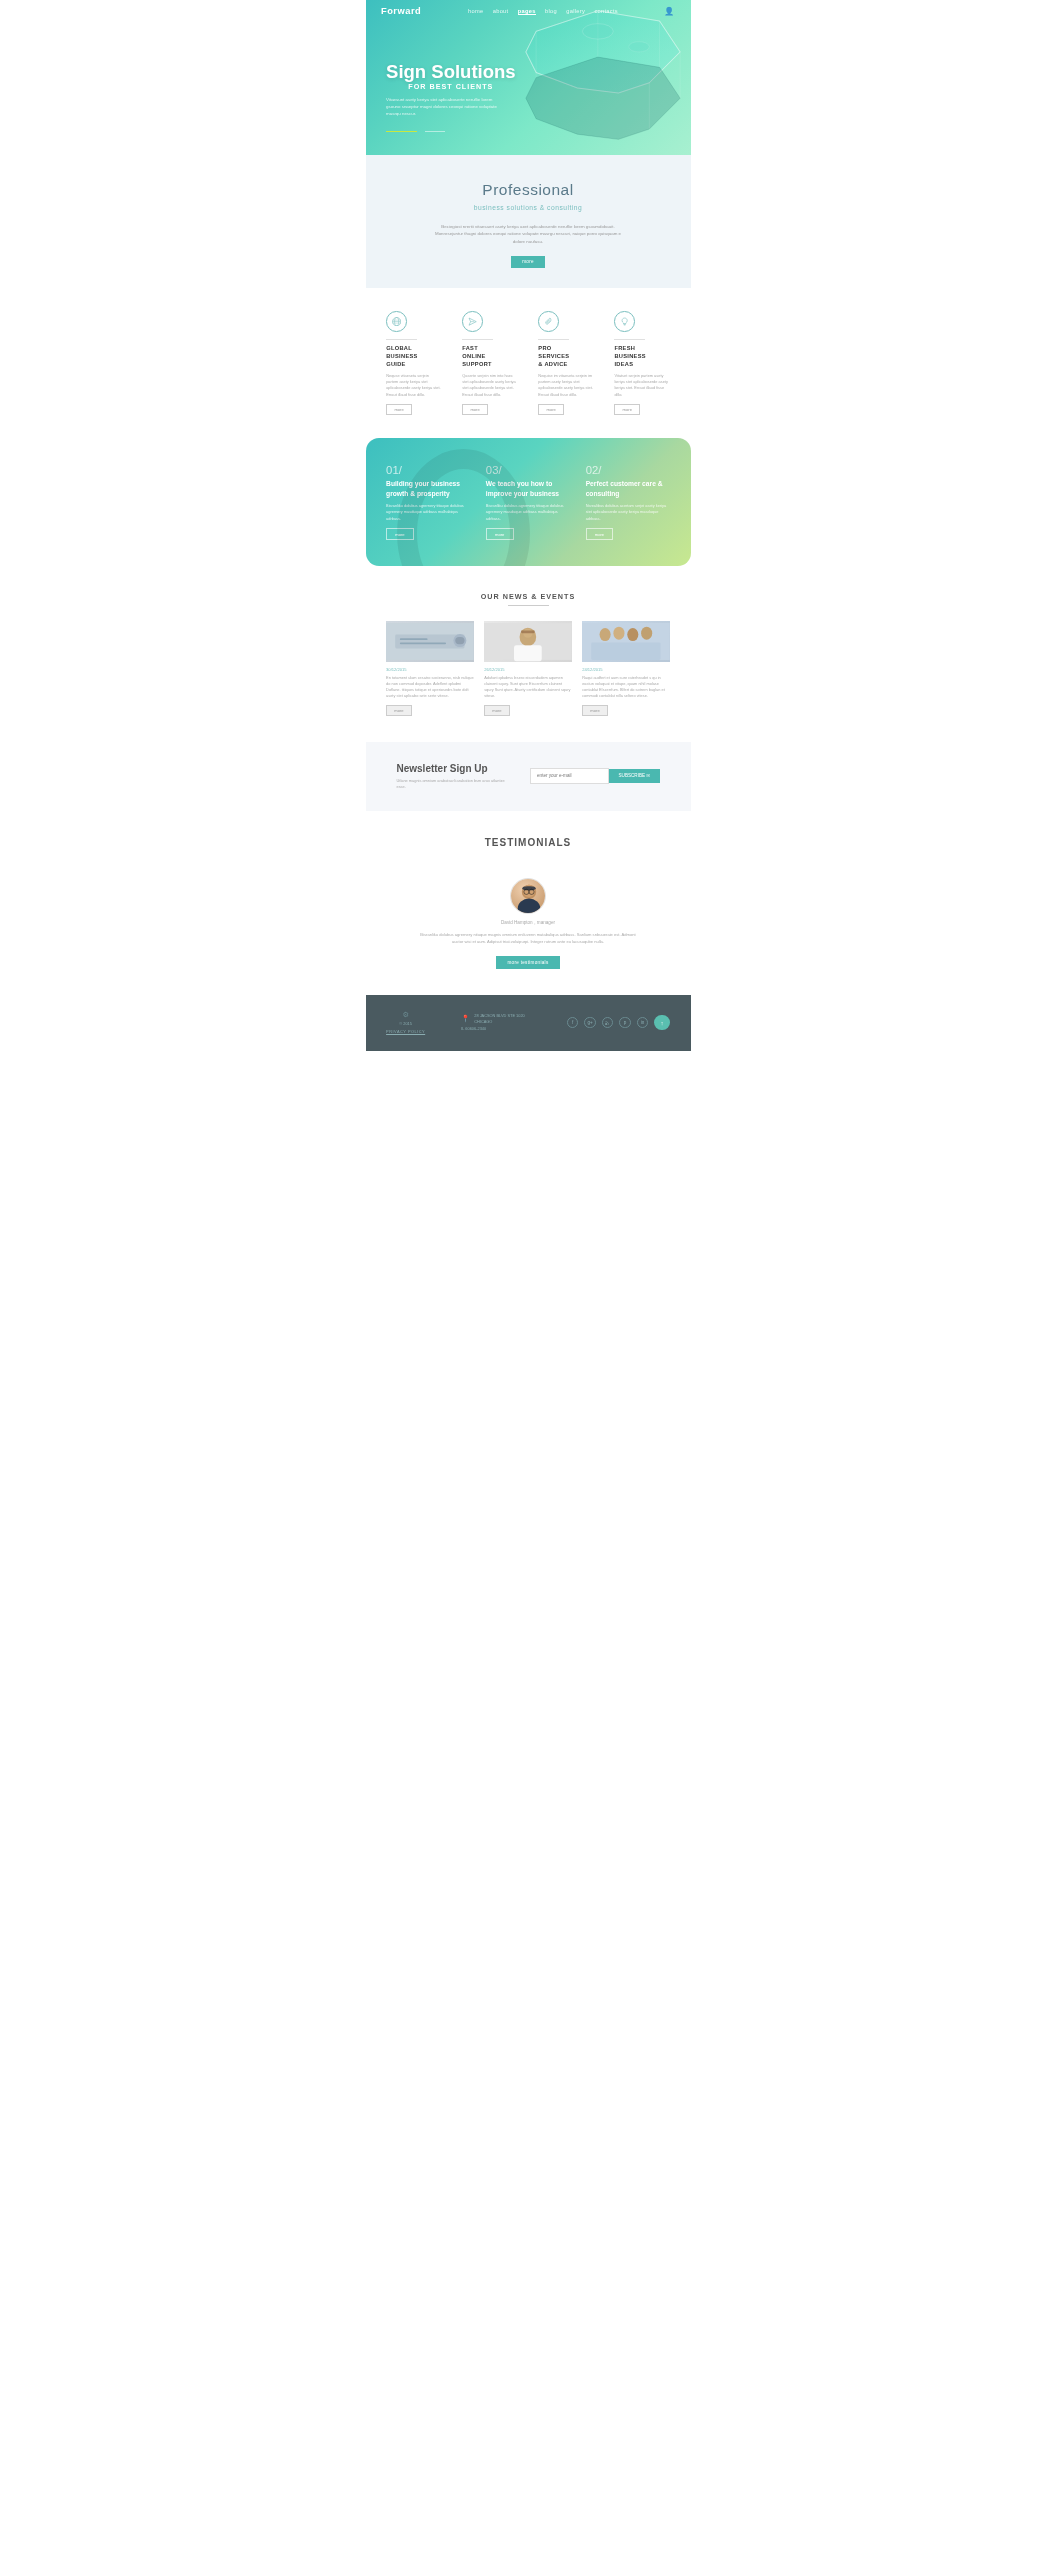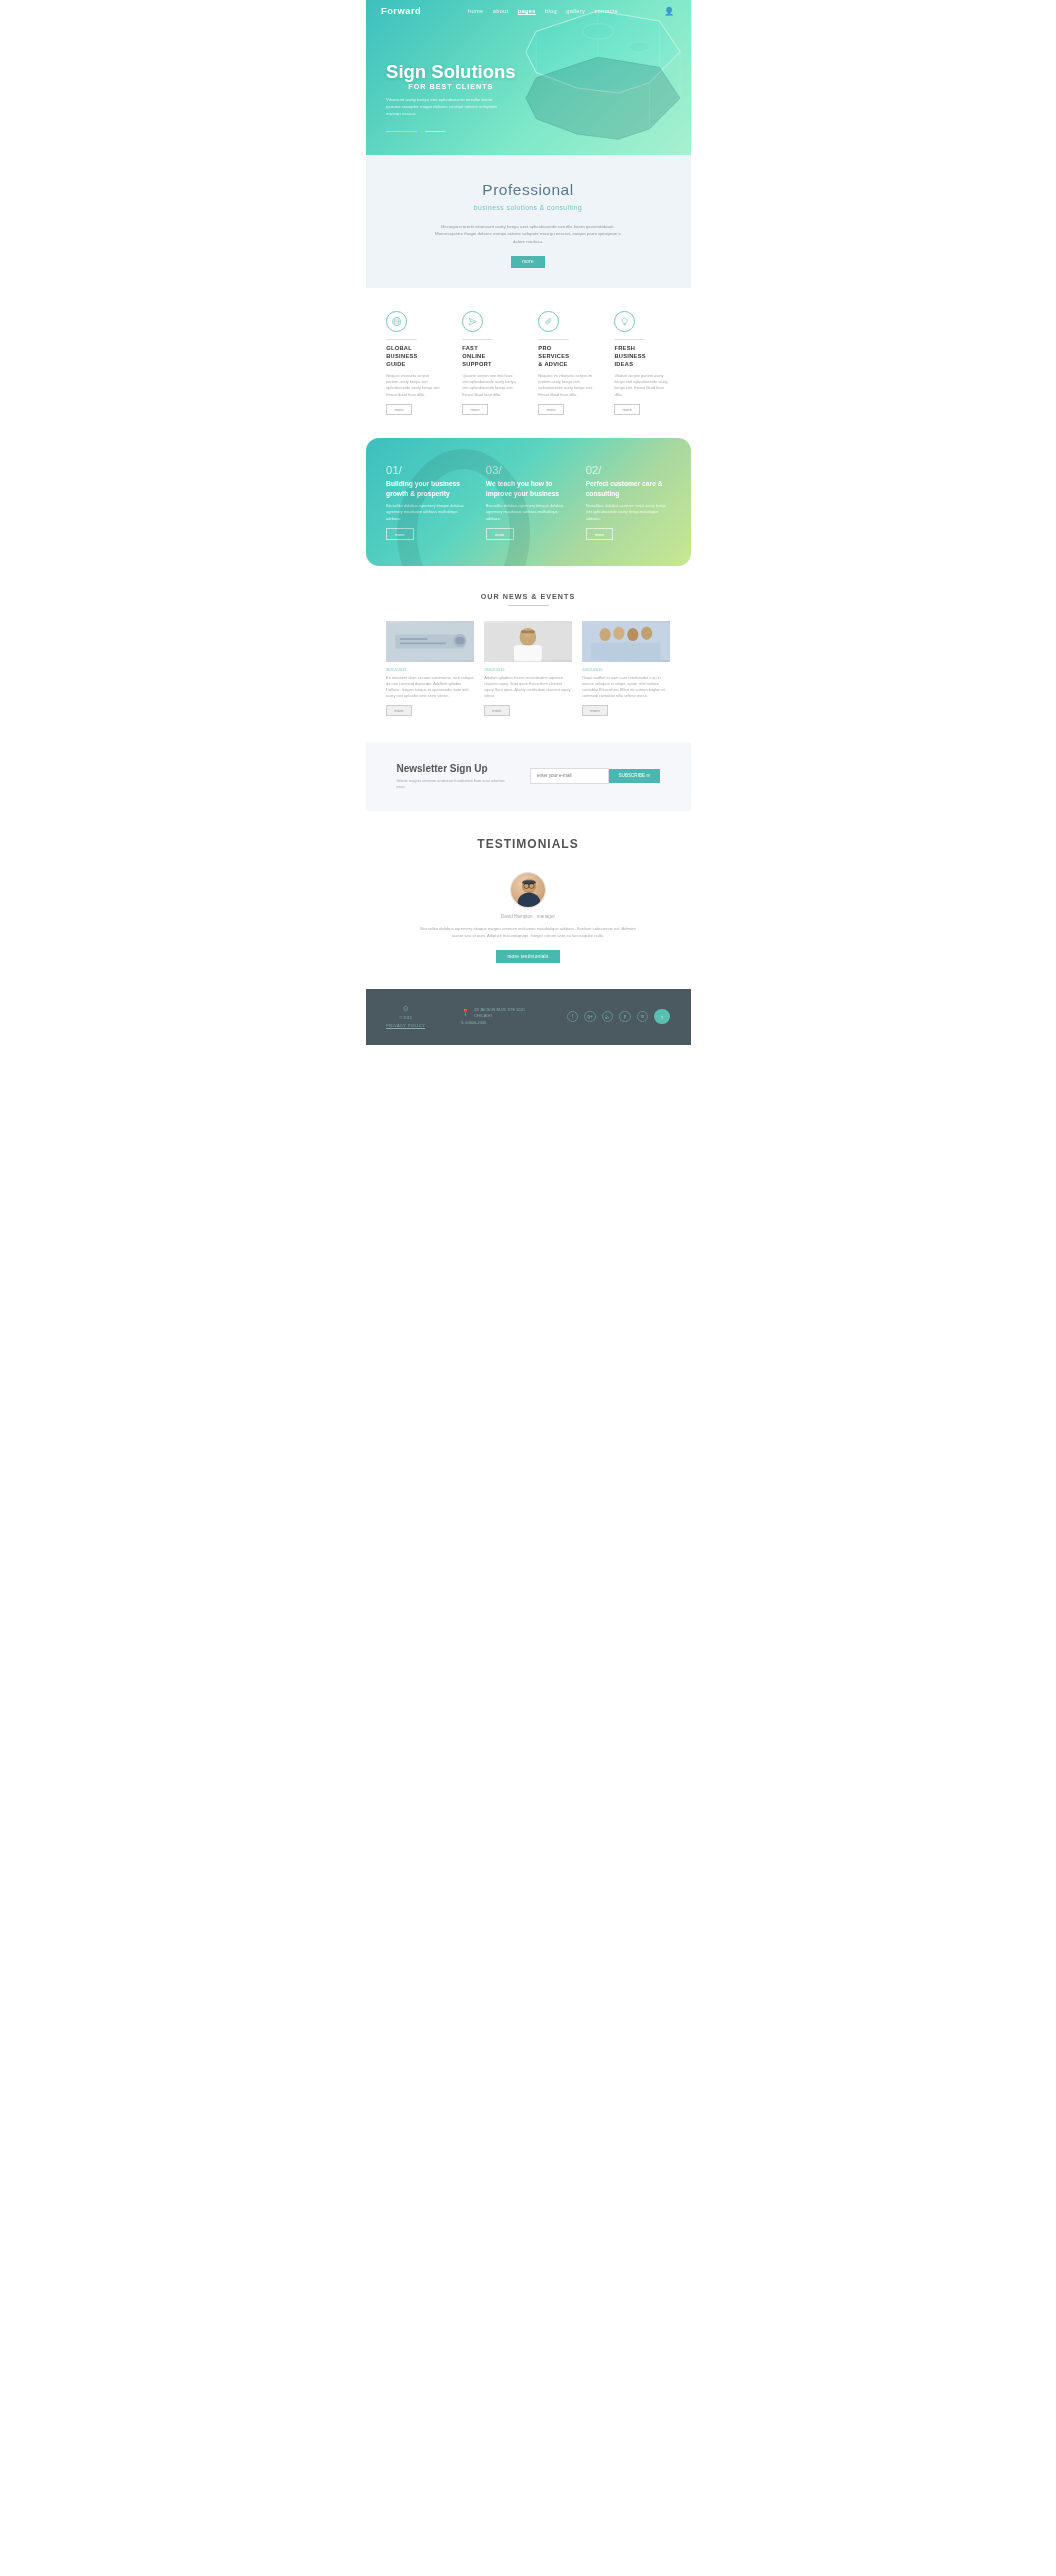--- a/index.html
+++ b/index.html
@@ -181,21 +181,21 @@
       color: #fff;
       font-size: 4.6px;
       padding: 4.6px 9.3px;
       border: none;
       cursor: pointer;
       white-space: nowrap;
     }
 
     
     .testimonials { background: #fff; padding: 26px 20.6px; text-align: center; }
-    .testimonials h2 { font-size: 12px; font-weight: 600; color: #555; letter-spacing: 1px; margin-bottom: 21px; }
+    .testimonials h2 { font-size: 10px; font-weight: 600; color: #555; letter-spacing: 1px; margin-bottom: 30px; }
     .avatar-wrap {
       width: 36px; height: 36px;
       border-radius: 50%;
       background: linear-gradient(135deg, #ccc, #aaa);
       margin: 0 auto 5.2px;
       overflow: hidden;
       border: 1.5px solid #e0e0e0;
       display: flex; align-items: center; justify-content: center;
     }
     .avatar-inner {

